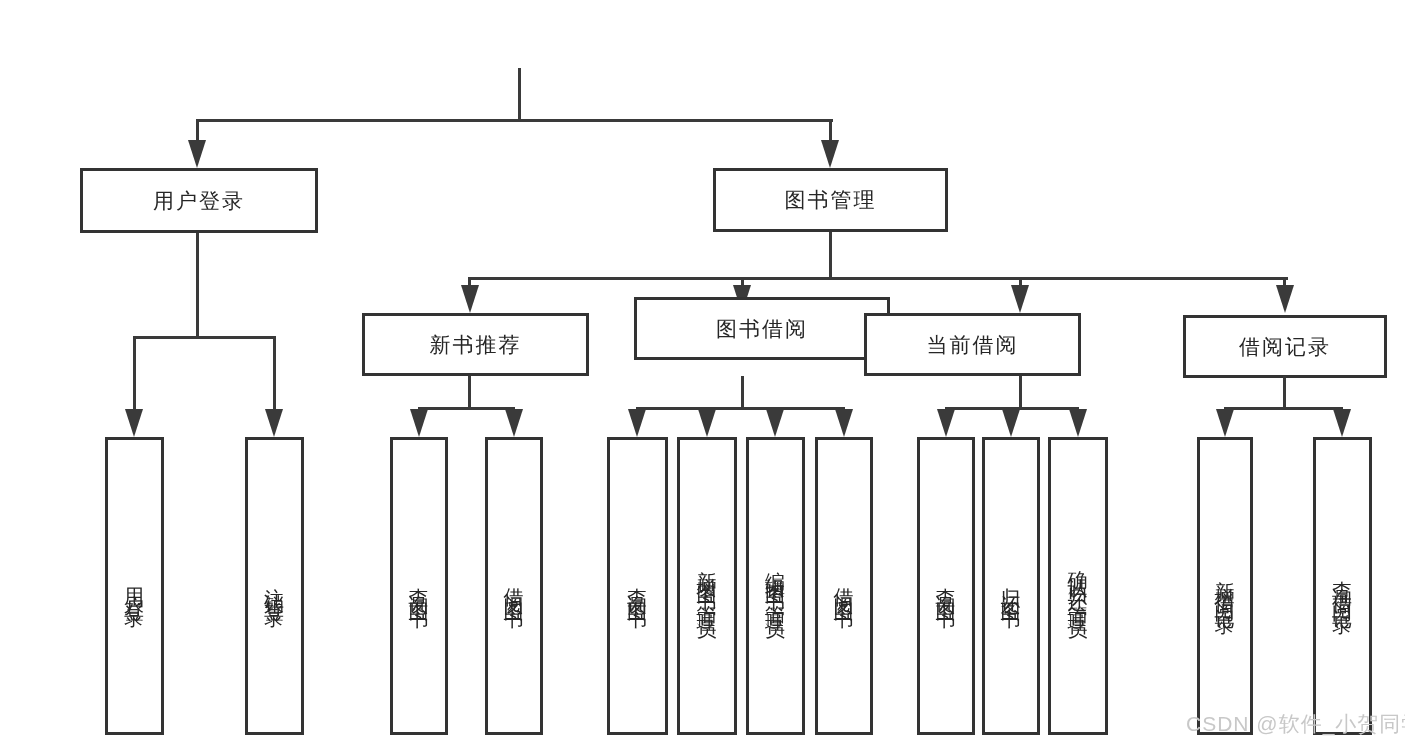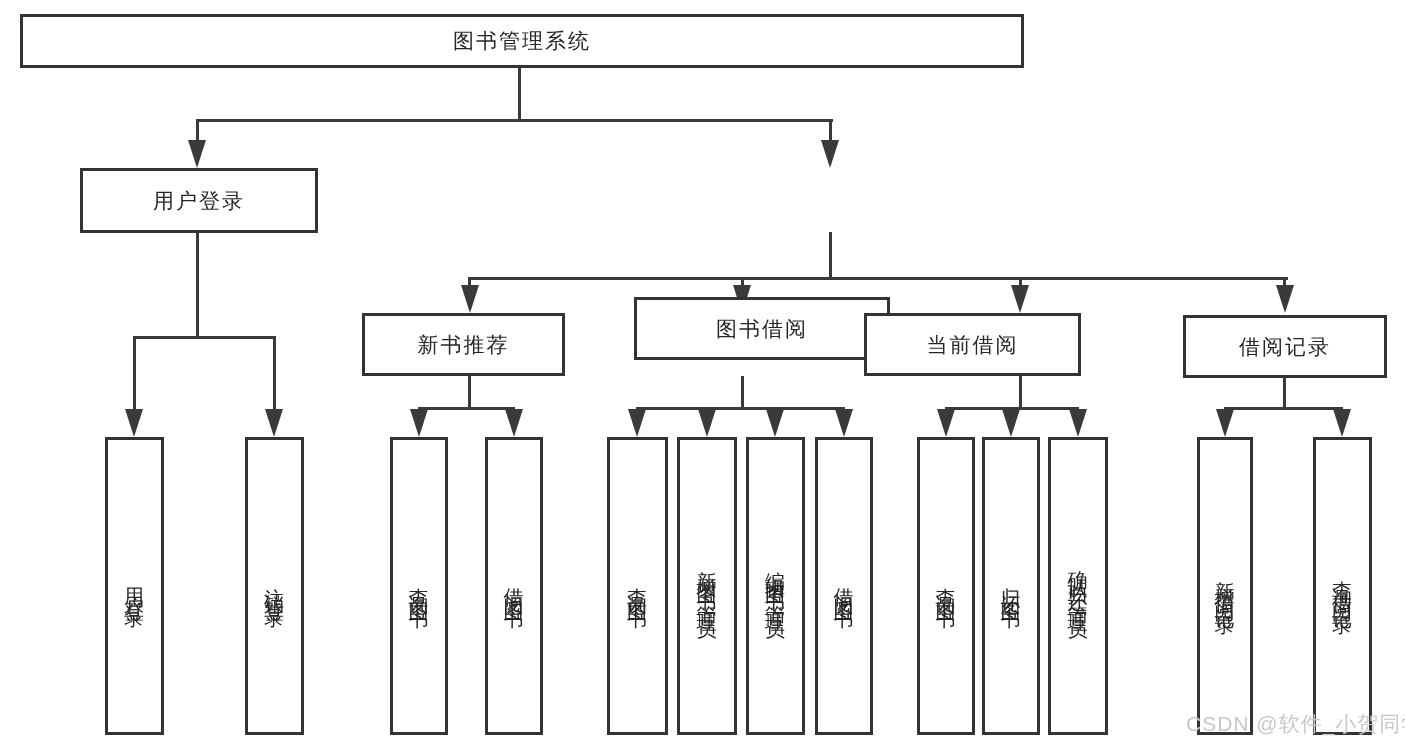--- a/index.html
+++ b/index.html
@@ -55,54 +55,54 @@
     letter-spacing:1px;
     color:#c8c8c8;
     white-space:nowrap;
   }
 </style>
 </head>
 <body>
 
 <div id="canvas">
 
-  <div class="node h" style="left:20px;top:14px;width:1004px;height:54px">
-    <span>图书管理系统</span>
-  </div>
 
   <div class="ln" style="left:518px;top:68px;width:3px;height:54px"></div>
   <div class="ln" style="left:196px;top:119px;width:637px;height:3px"></div>
   <div class="ln" style="left:196px;top:122px;width:3px;height:20px"></div>
   <div class="ln" style="left:829px;top:122px;width:3px;height:20px"></div>
   <div class="ar" style="left:188px;top:140px"></div>
   <div class="ar" style="left:821px;top:140px"></div>
 
   <div class="node h" style="left:80px;top:168px;width:238px;height:65px">
     <span>用户登录</span>
+  </div>
+  <div class="node h" style="left:713px;top:168px;width:235px;height:64px">
+    <span>图书管理</span>
   </div>
 
   <div class="ln" style="left:196px;top:233px;width:3px;height:105px"></div>
   <div class="ln" style="left:133px;top:336px;width:143px;height:3px"></div>
   <div class="ln" style="left:133px;top:339px;width:3px;height:72px"></div>
   <div class="ln" style="left:273px;top:339px;width:3px;height:72px"></div>
   <div class="ar" style="left:125px;top:409px"></div>
   <div class="ar" style="left:265px;top:409px"></div>
 
   <div class="ln" style="left:829px;top:232px;width:3px;height:47px"></div>
   <div class="ln" style="left:468px;top:277px;width:820px;height:3px"></div>
   <div class="ln" style="left:468px;top:280px;width:3px;height:8px"></div>
   <div class="ln" style="left:741px;top:280px;width:3px;height:8px"></div>
   <div class="ln" style="left:1019px;top:280px;width:3px;height:8px"></div>
   <div class="ln" style="left:1283px;top:280px;width:3px;height:8px"></div>
   <div class="ar" style="left:461px;top:285px"></div>
   <div class="ar" style="left:733px;top:285px"></div>
   <div class="ar" style="left:1011px;top:285px"></div>
   <div class="ar" style="left:1276px;top:285px"></div>
 
-  <div class="node h" style="left:362px;top:313px;width:203px;height:63px">
+  <div class="node h" style="left:362px;top:313px;width:227px;height:63px">
     <span>新书推荐</span>
   </div>
   <div class="node h" style="left:634px;top:297px;width:256px;height:63px">
     <span>图书借阅</span>
   </div>
   <div class="node h" style="left:864px;top:313px;width:217px;height:63px">
     <span>当前借阅</span>
   </div>
   <div class="node h" style="left:1183px;top:315px;width:204px;height:63px">
     <span>借阅记录</span>

